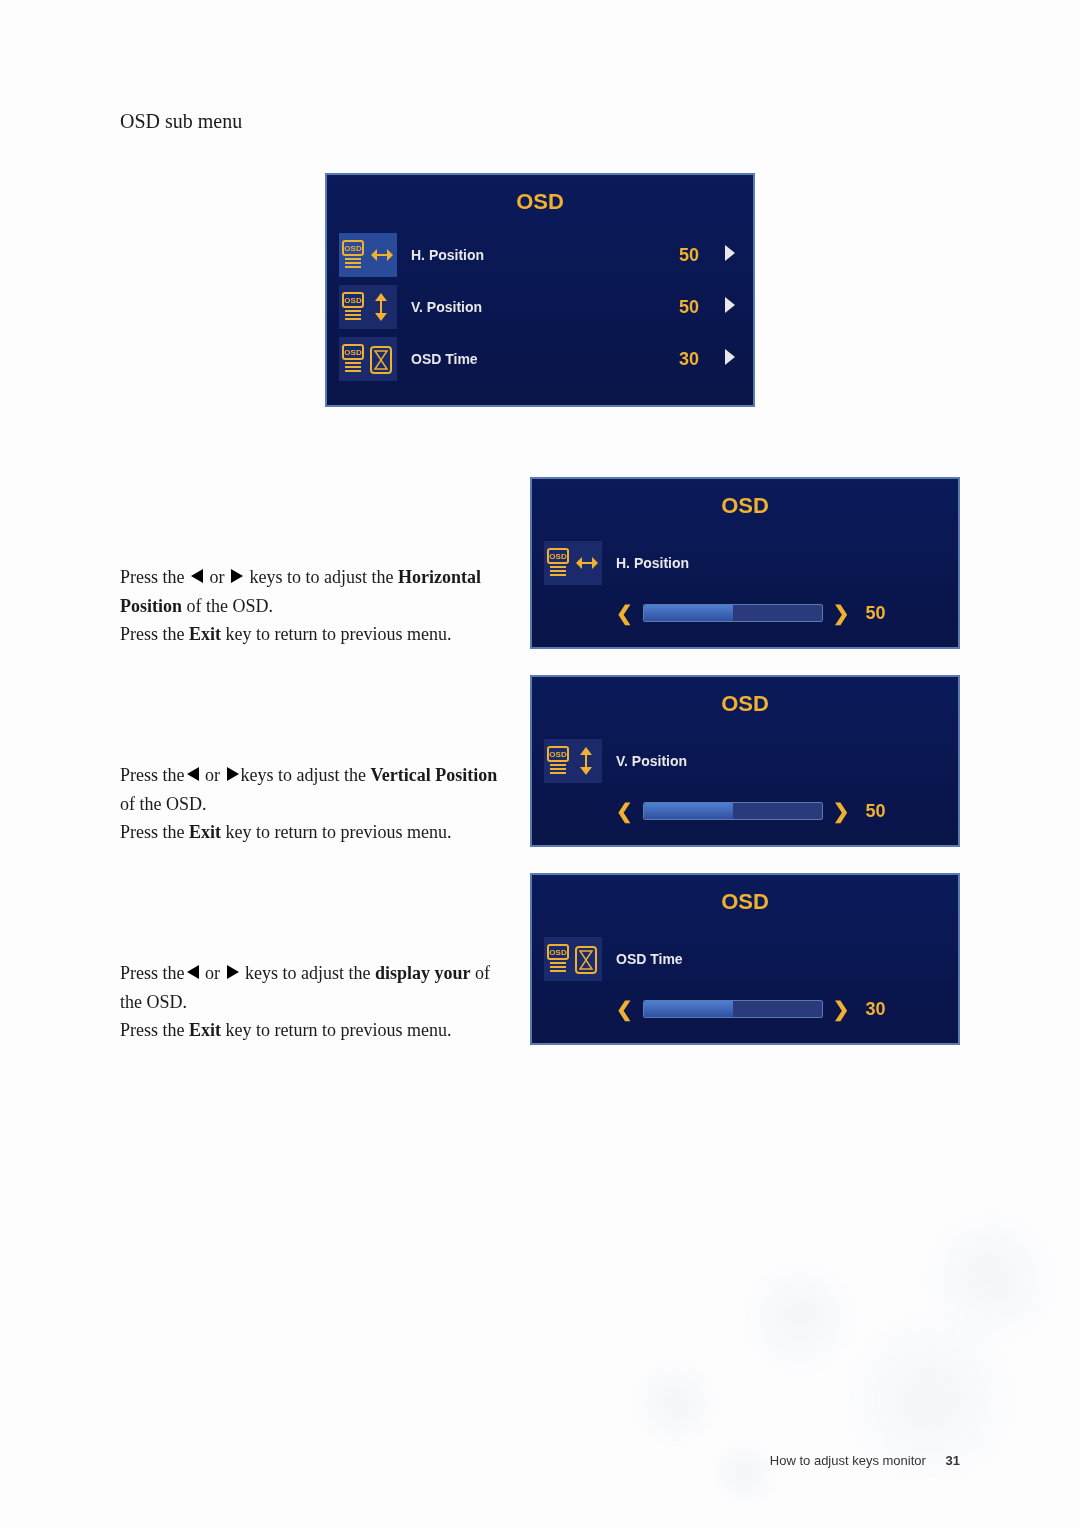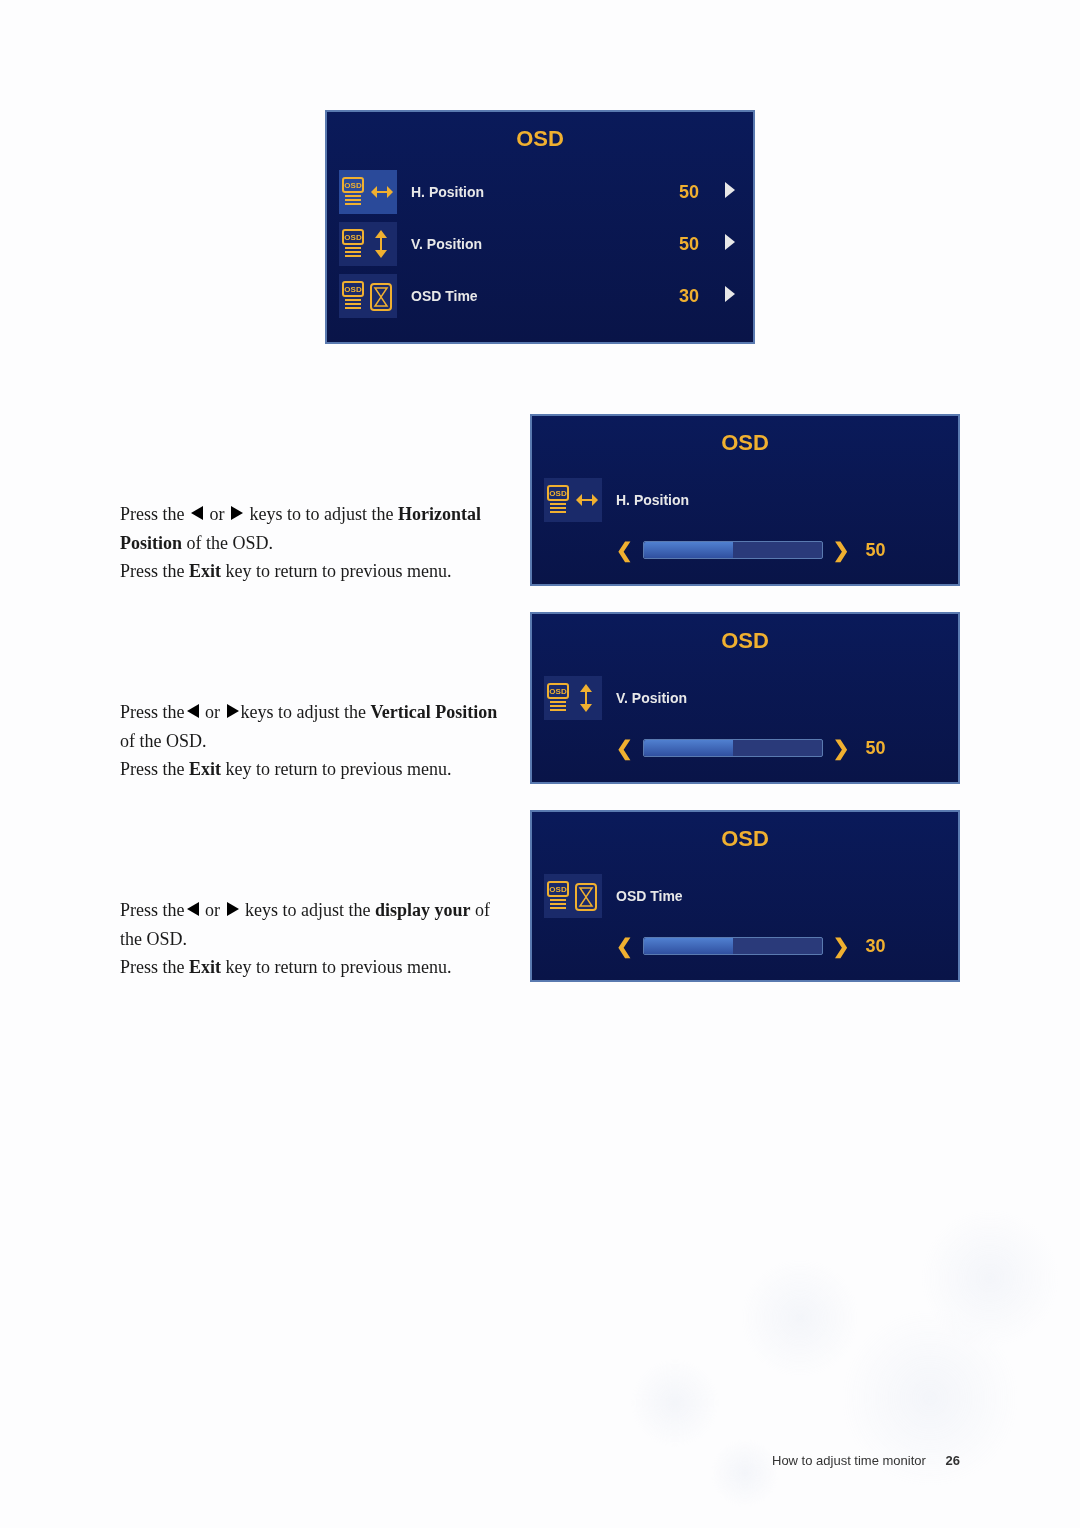--- a/index.html
+++ b/index.html
@@ -156,20 +156,21 @@
     font-size: 13px;
     color: #333;
   }
   .footer .pg { font-weight: bold; margin-left: 16px; }
 </style>
 </head>
 <body>
 
 <div class="page">
 
+  <div class="section-title">OSD sub menu</div>
 
   <div class="osd-main">
     <div class="osd-title">OSD</div>
     <div id="osd-main-rows">
   <div class="osd-row selected">
     <div class="osd-icon">
             <svg width="54" height="40" viewBox="0 0 54 40">
               <rect x="2" y="6" width="20" height="14" rx="2" fill="none" stroke="#f0b030" stroke-width="2"></rect>
               <text x="12" y="16" font-family="Arial" font-size="8" font-weight="bold" fill="#f0b030" text-anchor="middle">OSD</text>
               <line x1="4" y1="24" x2="20" y2="24" stroke="#f0b030" stroke-width="2"></line>
@@ -350,15 +351,15 @@
 
 <div class="bokeh">
   <div style="width:180px;height:180px;right:60px;bottom:40px;"></div>
   <div style="width:120px;height:120px;right:220px;bottom:150px;"></div>
   <div style="width:90px;height:90px;right:360px;bottom:80px;"></div>
   <div style="width:140px;height:140px;right:20px;bottom:180px;"></div>
   <div style="width:70px;height:70px;right:300px;bottom:20px;"></div>
 </div>
 
 <div class="footer">
-  <span>How to adjust time monitor</span>
-  <span class="pg">26</span>
+  <span>How to adjust keys monitor</span>
+  <span class="pg">31</span>
 </div>
 
 </body></html>

